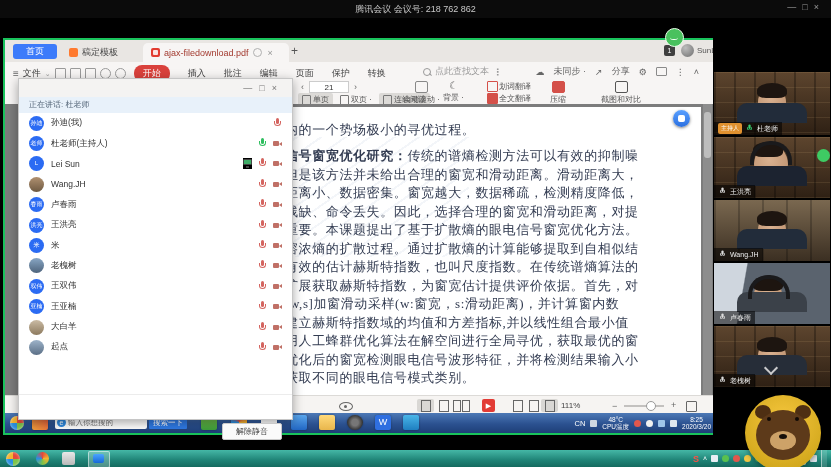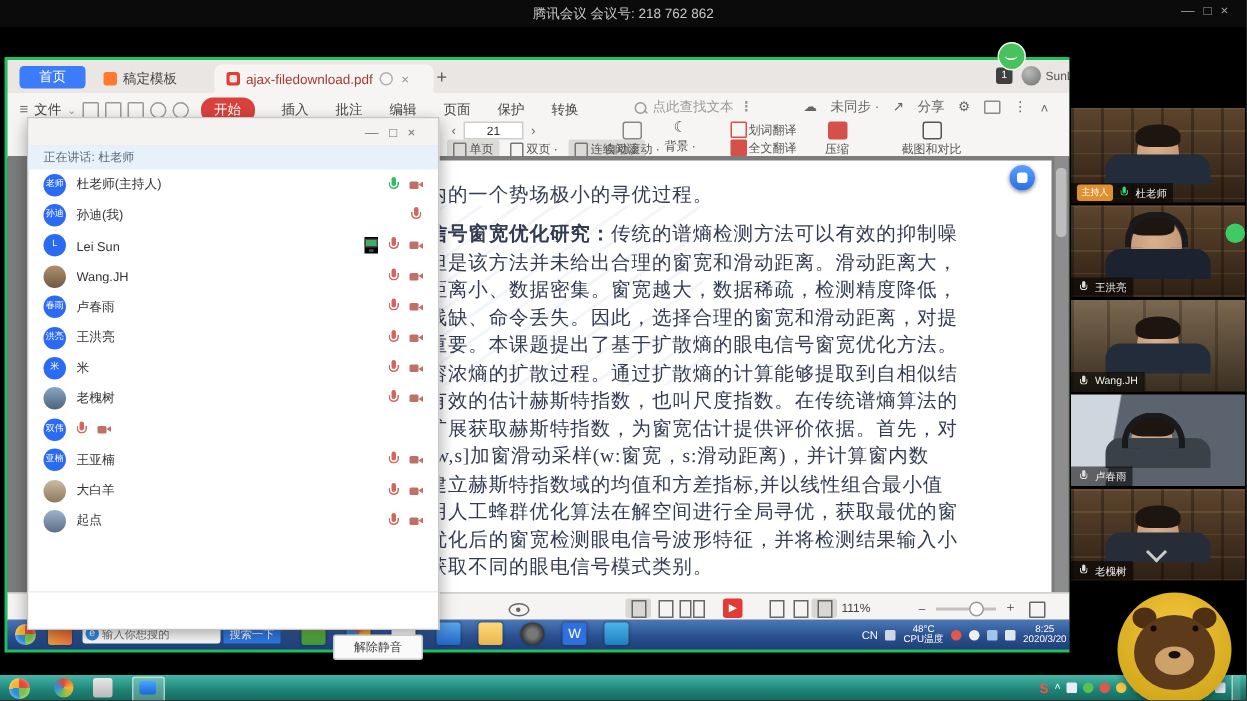--- a/index.html
+++ b/index.html
@@ -405,35 +405,35 @@
     </div>
   </div>
 
   <div class="panel">
     <div class="p-title">
       <span class="p-ctl"><span>—</span><span>□</span><span>×</span></span>
     </div>
     <div class="p-speaking">正在讲话: 杜老师</div>
     <div class="p-list">
         <div class="m-row">
+          <span class="m-av blue">孙迪</span>
+          <span class="m-nm">孙迪(我)</span>
+          <span class="m-ics">
+            <i class="mi mic-muted"></i>
+          </span>
+        </div>
+        <div class="m-row">
           <span class="m-av blue">老师</span>
           <span class="m-nm">杜老师(主持人)</span>
           <span class="m-ics">
             <i class="mi mic-on"></i>
             <i class="mi cam"></i>
           </span>
         </div>
         <div class="m-row">
-          <span class="m-av blue">孙迪</span>
-          <span class="m-nm">孙迪(我)</span>
-          <span class="m-ics">
-            <i class="mi mic-muted"></i>
-          </span>
-        </div>
-        <div class="m-row">
           <span class="m-av blue">L</span>
           <span class="m-nm">Lei Sun</span>
           <span class="m-ics">
             <i class="mi screen"></i>
             <i class="mi mic-muted"></i>
             <i class="mi cam"></i>
           </span>
         </div>
         <div class="m-row">
           <span class="m-av photo1"></span>
@@ -470,20 +470,21 @@
         <div class="m-row">
           <span class="m-av photo2"></span>
           <span class="m-nm">老槐树</span>
           <span class="m-ics">
             <i class="mi mic-muted"></i>
             <i class="mi cam"></i>
           </span>
         </div>
         <div class="m-row">
           <span class="m-av blue">双伟</span>
+          <span class="m-nm">王双伟</span>
           <span class="m-ics">
             <i class="mi mic-muted"></i>
             <i class="mi cam"></i>
           </span>
         </div>
         <div class="m-row">
           <span class="m-av blue">亚楠</span>
           <span class="m-nm">王亚楠</span>
           <span class="m-ics">
             <i class="mi mic-muted"></i>

